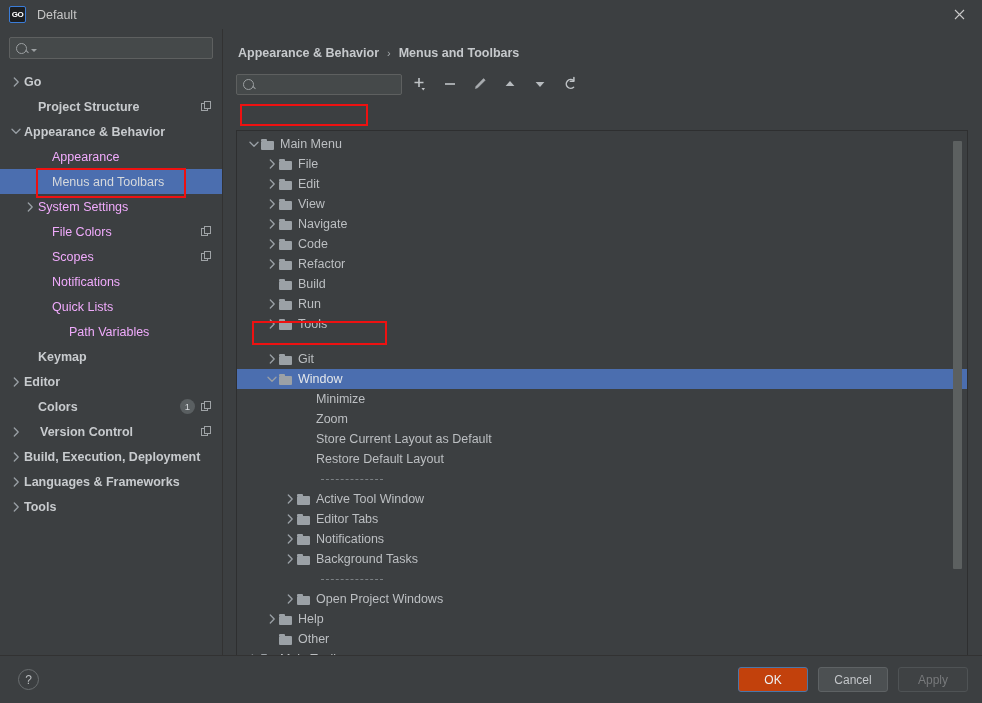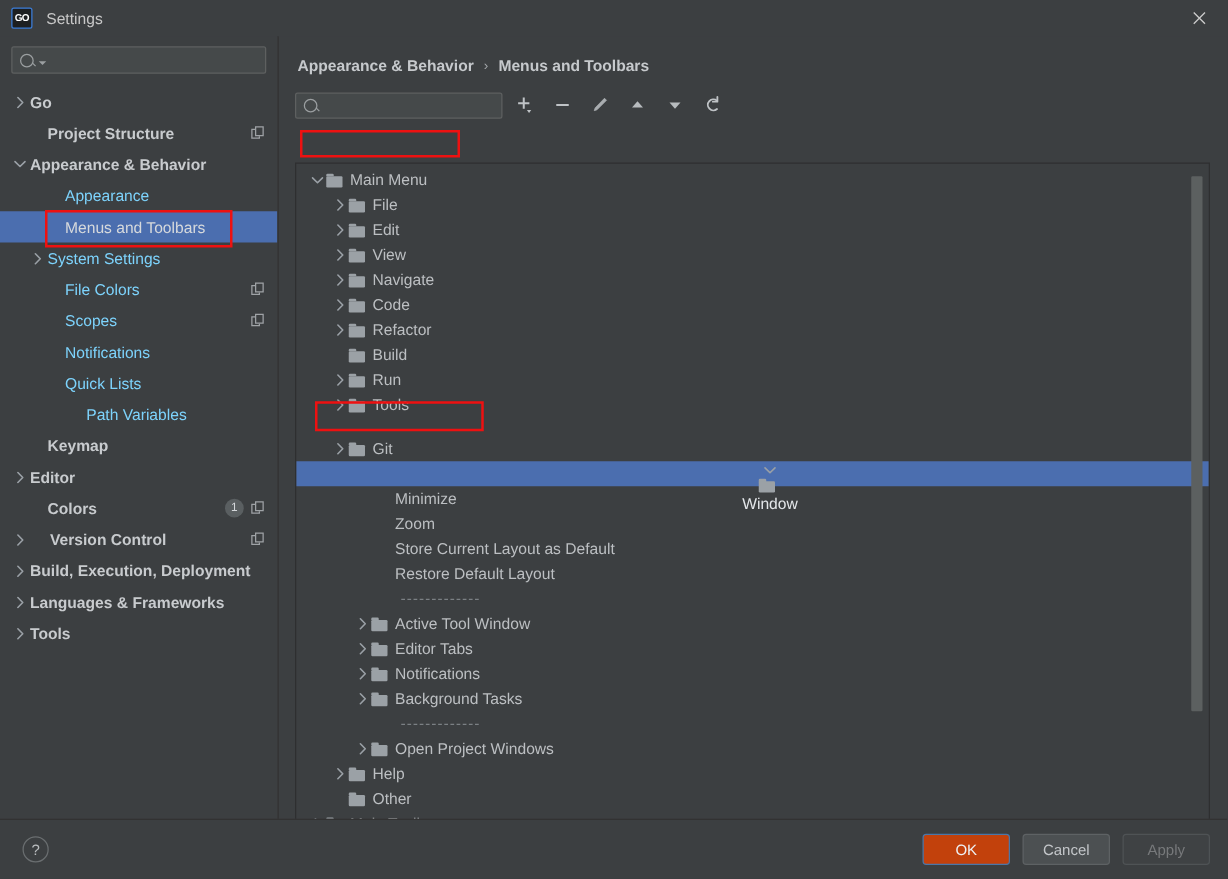--- a/index.html
+++ b/index.html
@@ -117,21 +117,21 @@
   .arrow {
     width: 16px;
     flex: 0 0 16px;
     display: flex;
     align-items: center;
     justify-content: center;
     color: #9aa0a6;
     font-size: 10px;
   }
   .arrow svg { display:block; }
-  .slabel { font-size: 12.5px; color: #7dd3fc; }
+  .slabel { font-size: 12.5px; color: #f0abfc; }
   .slabel.bold { font-weight: bold; color: #c8cbce; }
   .srow.sel .slabel { color: #d6d9dc; }
   .badge {
     width: 15px; height: 15px;
     border-radius: 50%;
     background: #5a5f61;
     color: #d4d7da;
     font-size: 9.5px;
     display: flex; align-items: center; justify-content: center;
     margin-left: auto;
@@ -334,21 +334,21 @@
     box-sizing: border-box;
     pointer-events: none;
     z-index: 50;
   }
 </style>
 </head>
 <body>
 
 <div class="titlebar">
   <div class="app-logo">GO</div>
-  <div class="title-text">Settings</div>
+  <div class="title-text">Default</div>
   <div class="close-btn">
     <svg width="11" height="11" viewBox="0 0 11 11">
       <path d="M1 1 L10 10 M10 1 L1 10" stroke="#c9c9c9" stroke-width="1.1" fill="none"></path>
     </svg>
   </div>
 </div>
 
 <div class="body-wrap">
 
   <div class="sidebar">
@@ -619,21 +619,21 @@
           </div>
           <div class="trow" style="padding-left: 28px; margin-top: 15px;">
             <span class="tarrow">
               <svg width="7" height="10" viewBox="0 0 7 10">
                 <path d="M1.3 1 L5.2 5 L1.3 9" stroke="#9aa0a6" stroke-width="1.3" fill="none" stroke-linecap="round" stroke-linejoin="round"></path>
               </svg>
             </span>
             <span class="folder"></span>
             <span class="tlabel">Git</span>
           </div>
-          <div class="trow sel" style="padding-left: 28px; margin-right: 0px; flex-direction: column;">
+          <div class="trow sel" style="padding-left: 28px; margin-right: 0px;">
             <span class="tarrow">
               <svg width="10" height="7" viewBox="0 0 10 7">
                 <path d="M1 1.3 L5 5.2 L9 1.3" stroke="#9aa0a6" stroke-width="1.3" fill="none" stroke-linecap="round" stroke-linejoin="round"></path>
               </svg>
             </span>
             <span class="folder"></span>
             <span class="tlabel">Window</span>
           </div>
           <div class="trow" style="padding-left: 46px;">
             <span class="tarrow"></span>

